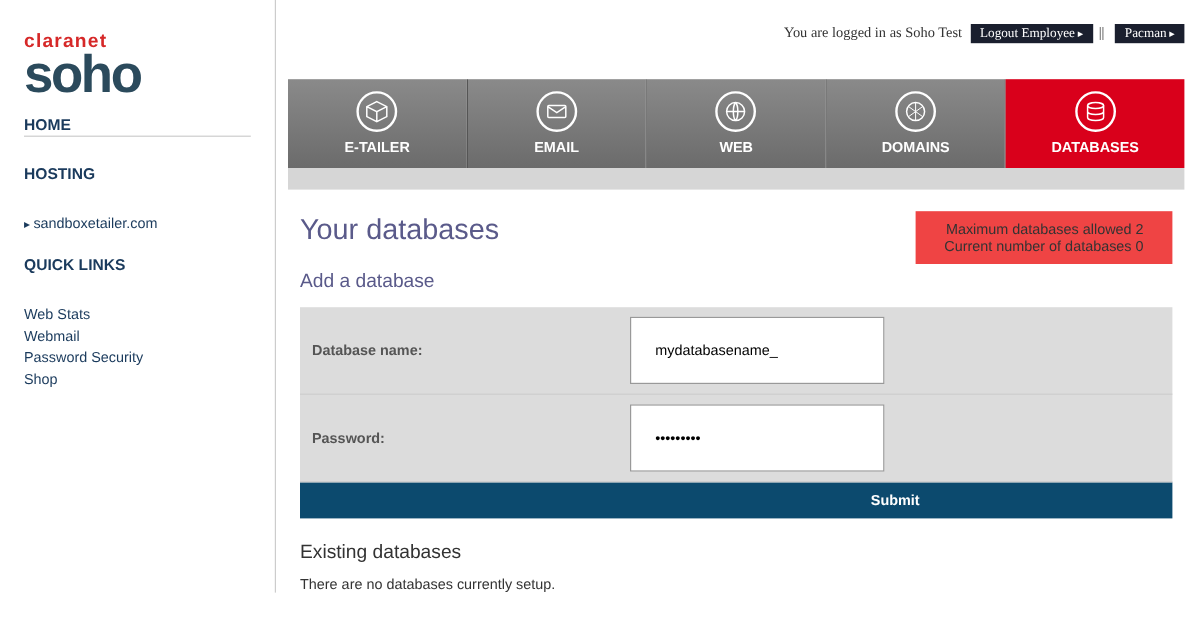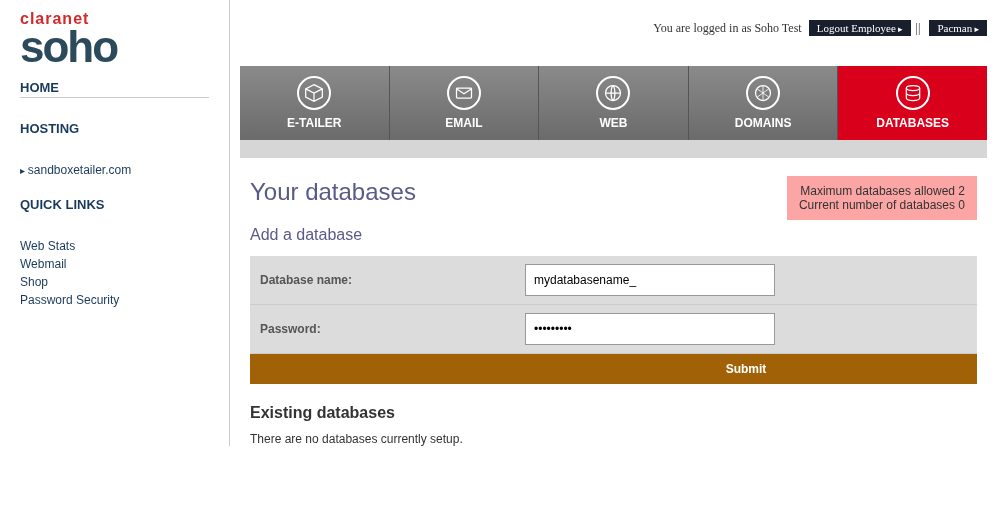--- a/index.html
+++ b/index.html
@@ -1,18 +1,18 @@
 <!DOCTYPE html>
 <html><head>
 <meta charset="utf-8">
 <style>
 * { margin: 0; padding: 0; box-sizing: border-box; }
 body { font-family: Arial, sans-serif; font-size: 12px; color: #333; background: #fff; width: 997px; }
 .container { display: flex; }
-.sidebar { width: 230px; padding: 10px 20px; border-right: 1px solid #ccc; }
+.sidebar { width: 230px; padding: 26px 20px; border-right: 1px solid #ccc; }
 .logo { margin-bottom: 15px; }
 .logo-top { color: #d62828; font-size: 16px; font-weight: bold; letter-spacing: 1px; }
 .logo-bottom { color: #2b4a5c; font-size: 44px; font-weight: bold; line-height: 0.85; letter-spacing: -2px; }
 .nav-section { margin-bottom: 18px; }
 .nav-heading { color: #1a3a5c; font-weight: bold; font-size: 13px; margin-bottom: 23px; border-bottom: 1px solid #ccc; padding-bottom: 2px; text-decoration: none; display: block; }
 .nav-heading.no-border { border-bottom: none; }
 .nav-link { color: #1a3a5c; font-size: 12px; display: block; text-decoration: none; padding: 2px 0; }
 .nav-link.arrow::before { content: "▸ "; font-size: 10px; }
 .main { flex: 1; padding: 0 10px; }
 .topbar { text-align: right; padding: 20px 0 10px 0; font-size: 12px; font-family: Liberation Serif, serif; }
@@ -21,29 +21,29 @@
 .topbar-sep { margin: 0 2px; }
 .tabs { display: flex; margin-top: 20px; }
 .tab { flex: 1; background: linear-gradient(#8a8a8a, #6b6b6b); color: #fff; text-align: center; padding: 10px 0; font-weight: bold; font-size: 12px; cursor: pointer; border-right: 1px solid #555; }
 .tab:last-child { border-right: none; }
 .tab.active { background: #d9001b; }
 .tab-icon { width: 34px; height: 34px; border: 2px solid #fff; border-radius: 50%; margin: 0 auto 6px auto; display: flex; align-items: center; justify-content: center; }
 .tab-icon svg { width: 20px; height: 20px; fill: #fff; stroke: #fff; }
 .sub-bar { background: #d6d6d6; height: 18px; margin-bottom: 20px; }
 .content { padding: 0 10px; }
 .page-title { color: #5a5a8a; font-size: 24px; font-weight: normal; margin-bottom: 20px; }
-.info-box { float: right; background: #fca5a5; padding: 8px 12px; font-size: 12px; text-align: right; margin-top: -50px; margin-left: 44px; }
+.info-box { float: right; background: #ef4444; padding: 8px 24px; font-size: 12px; text-align: right; margin-top: -50px; margin-left: 44px; }
 .section-title { color: #5a5a8a; font-size: 16px; font-weight: normal; margin-bottom: 12px; }
 .form-table { width: 100%; border-collapse: collapse; margin-bottom: 20px; border-radius: 15px;}
 .form-table td { padding: 8px 10px; border-bottom: 1px solid #ccc; }
 .form-table td.label-cell { background: #dcdcdc; width: 265px; font-weight: bold; color: #555; font-size: 12px; }
 .form-table td.input-cell { background: #dcdcdc; }
-.form-table input { width: 250px; padding: 8px; border: 1px solid #999; font-size: 12px; }
-.submit-row td { background: #a16207; color: #fff; text-align: center; padding: 8px; font-weight: bold; cursor: pointer; border: none; }
-.existing-title { color: #333; font-size: 16px; font-weight: bold; margin-bottom: 10px; }
+.form-table input { width: 212px; padding: 20px; border: 1px solid #999; font-size: 12px; }
+.submit-row td { background: #0c4a6e; color: #fff; text-align: center; padding: 8px; font-weight: bold; cursor: pointer; border: none; }
+.existing-title { color: #333; font-size: 16px; font-weight: normal; margin-bottom: 10px; }
 .existing-msg { font-size: 12px; color: #333; }
 .clearfix::after { content: ""; display: table; clear: both; }
 </style>
 </head>
 <body>
 
 <div class="container">
   <div class="sidebar">
     <div class="logo">
       <div class="logo-top">claranet</div>
@@ -53,22 +53,22 @@
       <a href="#" class="nav-heading">HOME</a>
     </div>
     <div class="nav-section">
       <div class="nav-heading no-border">HOSTING</div>
       <a href="#" class="nav-link arrow">sandboxetailer.com</a>
     </div>
     <div class="nav-section">
       <div class="nav-heading no-border">QUICK LINKS</div>
       <a href="#" class="nav-link">Web Stats</a>
       <a href="#" class="nav-link">Webmail</a>
+      <a href="#" class="nav-link">Password Security</a>
       <a href="#" class="nav-link">Shop</a>
-      <a href="#" class="nav-link">Password Security</a>
     </div>
   </div>
 
   <div class="main">
     <div class="topbar">
       <span>You are logged in as </span><span>Soho Test</span>
       <a href="#" class="topbar-btn">Logout Employee</a>
       <span class="topbar-sep">||</span>
       <a href="#" class="topbar-btn">Pacman</a>
     </div>

